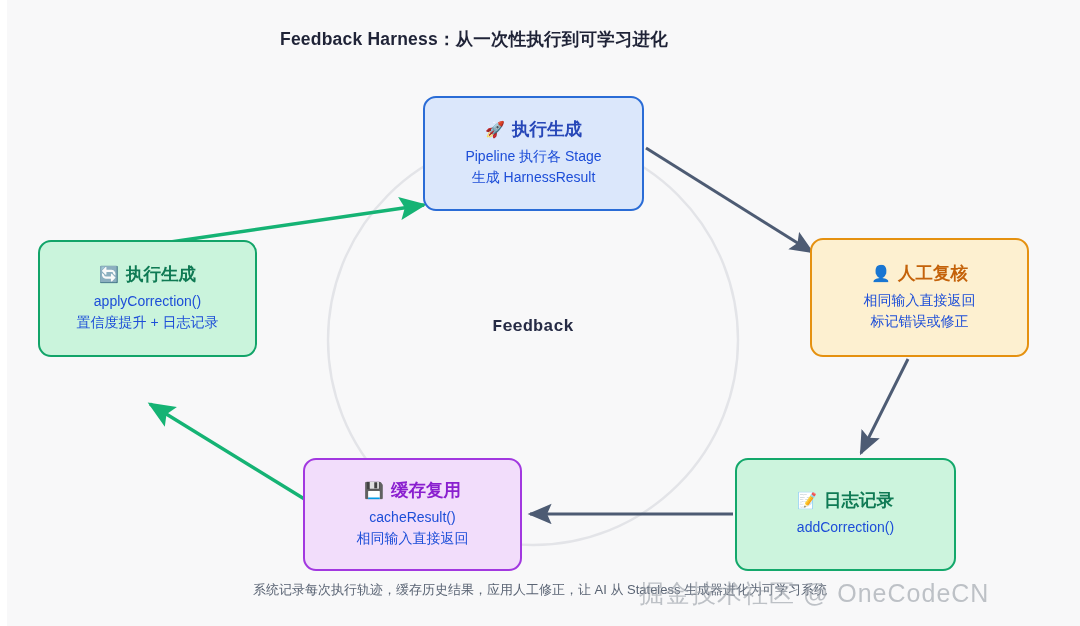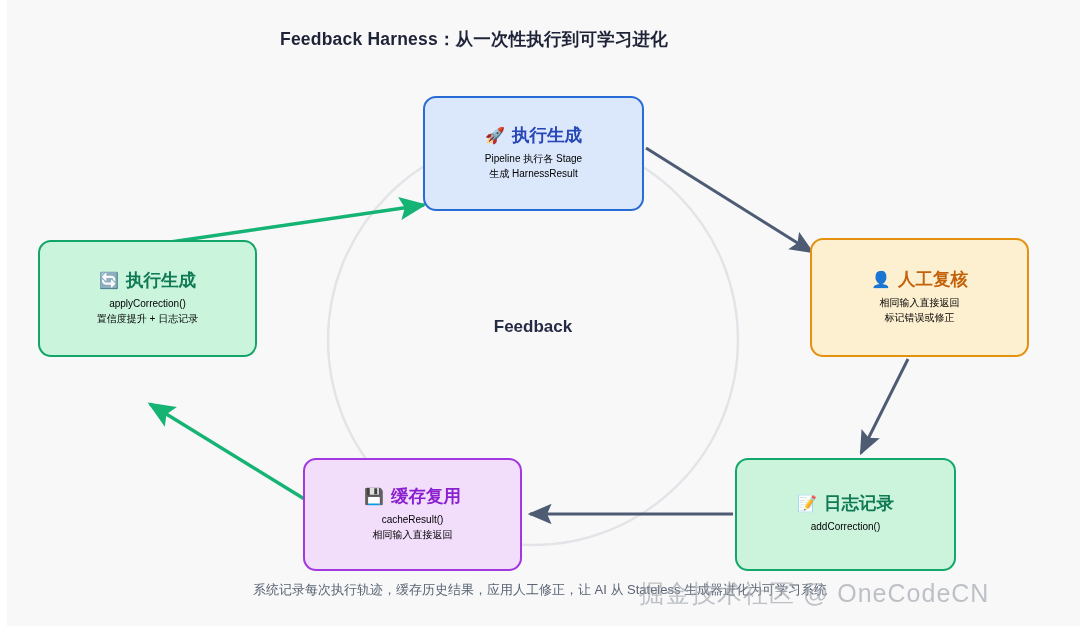--- a/index.html
+++ b/index.html
@@ -60,22 +60,22 @@
     gap: 7px;
     margin-bottom: 7px;
     line-height: 1.1;
   }
   .node-icon {
     font-size: 16px;
     line-height: 1;
     display: inline-block;
   }
   .node-line {
-    font-size: 10px;
-    color: #000000;
+    font-size: 14px;
+    color: #1d4ed8;
     line-height: 1.45;
   }
 
   
   #node-exec {
     left: 423px; top: 96px; width: 221px; height: 115px;
     background: #dbe7fb; border-color: #2a6cd6;
   }
   #node-exec .node-title { color: #2747b8; }
 
@@ -105,20 +105,21 @@
 
   #center-label {
     position: absolute;
     left: 453px; top: 313px;
     width: 160px;
     text-align: center;
     font-size: 17px;
     font-weight: bold;
     color: #262b45;
     line-height: 1.6;
+    font-family: Liberation Mono, monospace;
   }
 
   #footer-caption {
     position: absolute;
     left: 0; top: 581px;
     width: 1080px;
     text-align: center;
     font-size: 13px;
     color: #5a6474;
     white-space: nowrap;

